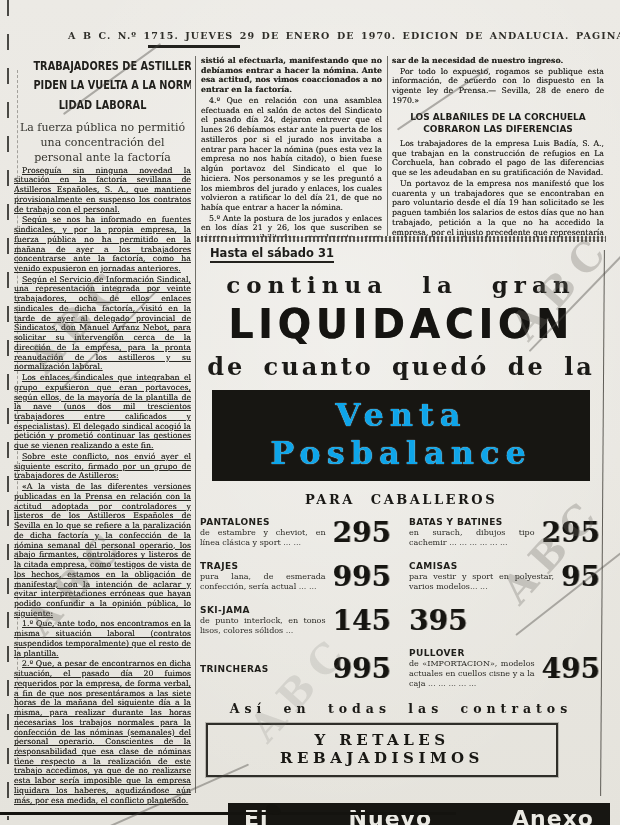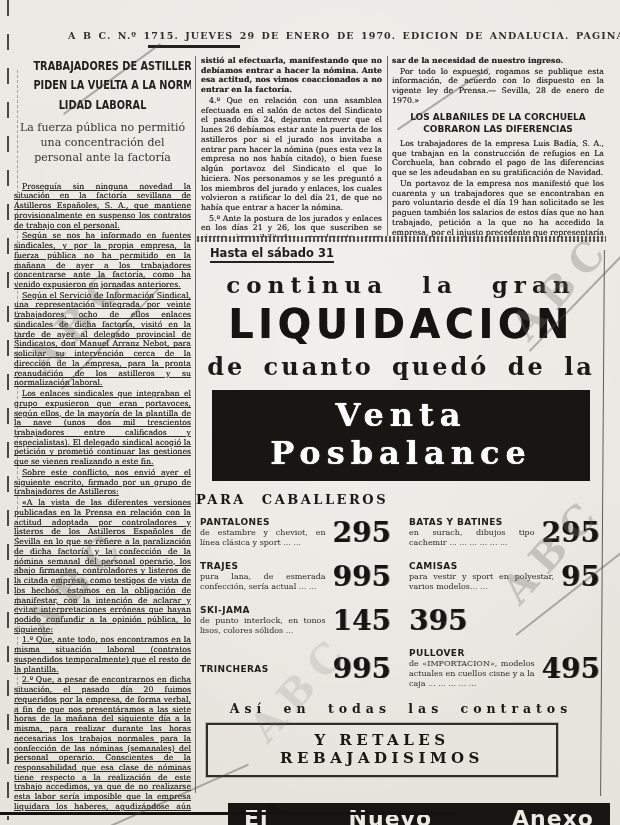--- a/index.html
+++ b/index.html
@@ -19,45 +19,45 @@
   
   .col-left{left:14px;top:56px;width:177px;height:756px;overflow:hidden;}
   .col-mid{left:201px;top:56px;width:181px;height:181px;overflow:hidden;}
   .col-right{left:392px;top:56px;width:212px;height:181px;overflow:hidden;}
   .rule-v{background:#46443e;opacity:.75;width:1px;}
   .rule-col1{left:195px;top:56px;height:737px;}
   .rule-col2{left:387px;top:56px;height:180px;}
   .rule-ad-right{left:602px;top:250px;height:546px;transform:rotate(.4deg);opacity:.85;}
   .headline-line{font:bold 12.5px "DejaVu Sans",sans-serif;line-height:1.55;color:#201f1b;
     text-align:center;white-space:nowrap;transform:scaleX(.78);transform-origin:50% 50%;}
-  .subhead{font:11px/1.35 "DejaVu Serif",serif;text-align:center;margin:7px 4px 16px;color:#35342e;}
+  .subhead{font:11px/1.35 "DejaVu Serif",serif;text-align:center;margin:7px 4px 0;color:#35342e;}
   .body-text{margin-top:0;text-decoration:underline;}
   .para{font:7.8px/1.25 "DejaVu Serif",serif;text-align:justify;text-indent:8px;margin:0 0 1px;
     color:#2b2a25;text-shadow:0 0 .3px rgba(40,40,34,.7);}
   .cont{text-indent:0;font-weight:bold;}
   .sub-article-headline{font:bold 9px/1.35 "DejaVu Sans",sans-serif;text-align:center;
     margin:5px 0 4px;color:#1f1e1a;}
   
   .divider{left:196px;top:236px;width:410px;height:6px;
     background-image:radial-gradient(circle,#3b3933 1.1px,rgba(0,0,0,0) 1.6px);
     background-size:4px 3px;opacity:.85;}
   
   .ad{left:196px;top:241px;width:410px;height:572px;color:#1c1b18;}
   .ad-note{display:inline-block;margin:5px 0 0 14px;font:bold 11.5px "DejaVu Sans",sans-serif;
     border-bottom:2px solid #23221e;padding-bottom:1px;color:#1d1c19;}
   .ad-line1{text-align:center;font:bold 23px "DejaVu Serif",serif;letter-spacing:6px;
     word-spacing:20px;margin-top:8px;color:#1b1a17;}
   .ad-line2{text-align:center;font:bold 41px "DejaVu Sans",sans-serif;letter-spacing:5px;
     margin-top:2px;transform:scaleX(.96);color:#151411;text-shadow:.5px 0 0 #2a2925;}
   .ad-line3{text-align:center;font:bold 24px "DejaVu Serif",serif;letter-spacing:3px;
     word-spacing:7px;margin-top:4px;color:#1b1a17;}
-  .vp-banner{margin:9px 16px 0 16px;background:#171612;color:#ffffff;text-align:center;
+  .vp-banner{margin:9px 16px 0 16px;background:#171612;color:#0ea5e9;text-align:center;
     font:bold 32px "DejaVu Serif",serif;letter-spacing:6px;padding:6px 0 9px;
     text-shadow:0 0 1px #fff;}
-  .pc-title{font:bold 13px "DejaVu Serif",serif;letter-spacing:2.5px;
+  .pc-title{text-align:center;font:bold 13px "DejaVu Serif",serif;letter-spacing:2.5px;
     word-spacing:9px;margin-top:11px;color:#191815;}
   .products{display:grid;grid-template-columns:1fr 1fr;column-gap:18px;row-gap:11px;
     margin:9px 6px 0 4px;}
   .product{display:flex;align-items:center;gap:7px;}
   .p-text{flex:1;min-width:0;}
   .p-name{font:bold 9px "DejaVu Sans",sans-serif;letter-spacing:.4px;color:#1f1e1a;}
   .p-desc{font:8px/1.25 "DejaVu Serif",serif;color:#2c2b26;margin-top:1px;text-align:justify;}
   .p-price{flex:0 0 auto;font:bold 28px "DejaVu Serif",serif;color:#161511;
     text-shadow:1px 0 0 rgba(25,24,20,.45);}
   .sections-line{text-align:center;font:bold 12.5px "DejaVu Serif",serif;letter-spacing:5px;

